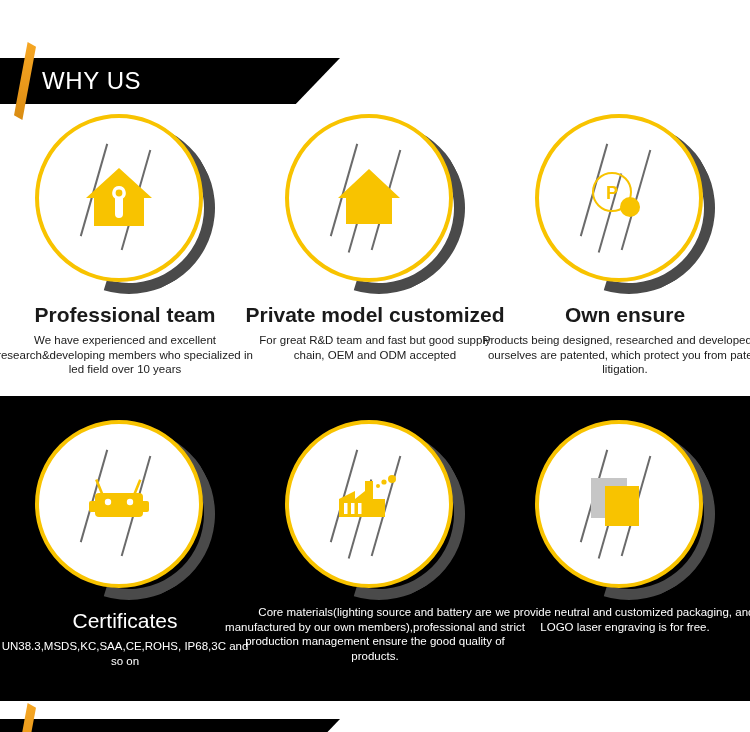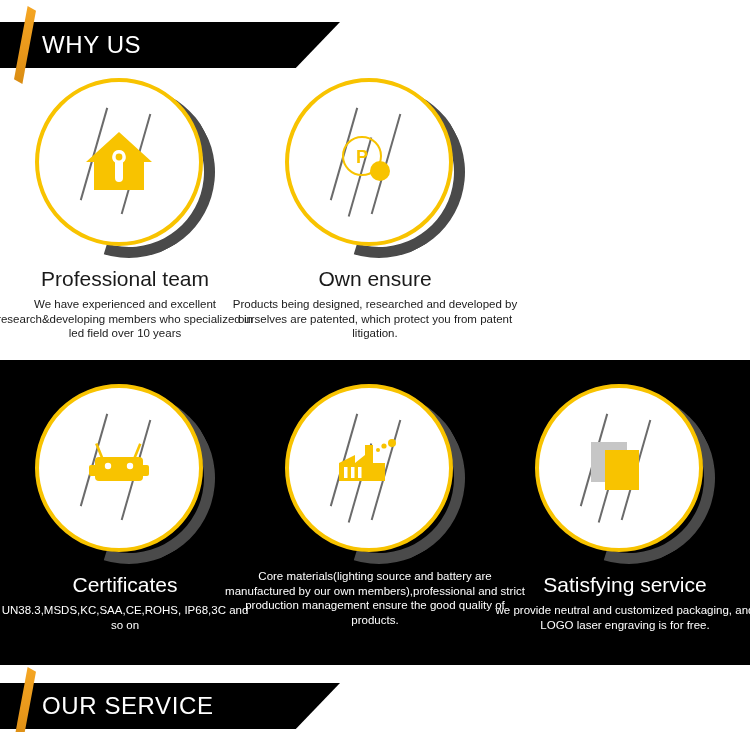--- a/index.html
+++ b/index.html
@@ -7,21 +7,21 @@
 
   body {
     width: 750px;
     height: 732px;
     background: #ffffff;
     font-family: "Liberation Sans", sans-serif;
     overflow: hidden;
     position: relative;
   }
 
-  .page { position: relative; width: 750px; height: 694px; }
+  .page { position: relative; width: 750px; height: 694px; margin-top: 36px; }
 
   
   .banner {
     position: absolute;
     left: 0;
     width: 750px;
     height: 46px;
   }
   .banner-bar {
     position: absolute;
@@ -133,21 +133,21 @@
     white-space: nowrap;
   }
   .cap-body {
     margin-top: 5px;
     font-size: 11.5px;
     line-height: 14.5px;
     text-align: center;
     width: 262px;
   }
 
-  #row-light .cap-title { color: #1a1a1a; }
+  #row-light .cap-title { color: #1a1a1a; font-weight: bold; }
   #row-light .cap-body  { color: #1a1a1a; }
   #row-dark  .cap-title { color: #ffffff; }
   #row-dark  .cap-body  { color: #ffffff; }
 
   
   .cap-body.wide { width: 300px; }
 </style>
 </head>
 <body>
 
@@ -174,20 +174,36 @@
             <path d="M35 4 L68 34 L60 34 L60 62 L10 62 L10 34 L2 34 Z" fill="#f8c300"></path>
             <path d="M35 22 a7 7 0 0 0 -4 12.6 L31 50 a4 4 0 0 0 8 0 L39 34.6 A7 7 0 0 0 35 22 Z M32 24.5 l0 5 l3 1.6 l3 -1.6 l0 -5" fill="#ffffff"></path>
             <circle cx="35" cy="29" r="3.4" fill="#f8c300"></circle>
           </svg>
         </div>
       </div>
       <div class="cap-title">Professional team</div>
       <div class="cap-body">We have experienced and excellent research&amp;developing members who specialized in led field over 10 years</div>
     </div>
 
+    <div class="cell">
+      <div class="badge">
+        <div class="badge-arc"></div>
+        <div class="badge-disc"></div>
+        <div class="slash a"></div>
+        <div class="slash b"></div>
+        <div class="slash c"></div>
+        <div class="glyph">
+          <svg width="66" height="64" viewBox="0 0 66 64">
+            <path d="M33 3 L64 32 L56 32 L56 58 L10 58 L10 32 L2 32 Z" fill="#f8c300"></path>
+          </svg>
+        </div>
+      </div>
+      <div class="cap-title">Private model customized</div>
+      <div class="cap-body">For great R&amp;D team and fast but good supply chain, OEM and ODM accepted</div>
+    </div>
 
     <div class="cell">
       <div class="badge">
         <div class="badge-arc"></div>
         <div class="badge-disc"></div>
         <div class="slash a"></div>
         <div class="slash b"></div>
         <div class="slash c"></div>
         <div class="glyph">
           <svg width="70" height="62" viewBox="0 0 70 62">
@@ -257,21 +273,20 @@
         <div class="slash a"></div>
         <div class="slash b"></div>
         <div class="slash c"></div>
         <div class="glyph">
           <svg width="68" height="64" viewBox="0 0 68 64">
             <rect x="6" y="6" width="36" height="40" fill="#c6c6c6"></rect>
             <rect x="20" y="14" width="34" height="40" fill="#f8c300"></rect>
           </svg>
         </div>
       </div>
-      <div class="cap-title">Satisfying service</div>
       <div class="cap-body">we provide neutral and customized packaging, and LOGO laser engraving is for free.</div>
     </div>
 
   </div>
 
   <div class="banner" id="banner-serv">
     <div class="banner-bar"></div>
     <div class="banner-slash"></div>
     <div class="banner-title">OUR SERVICE</div>
   </div>

